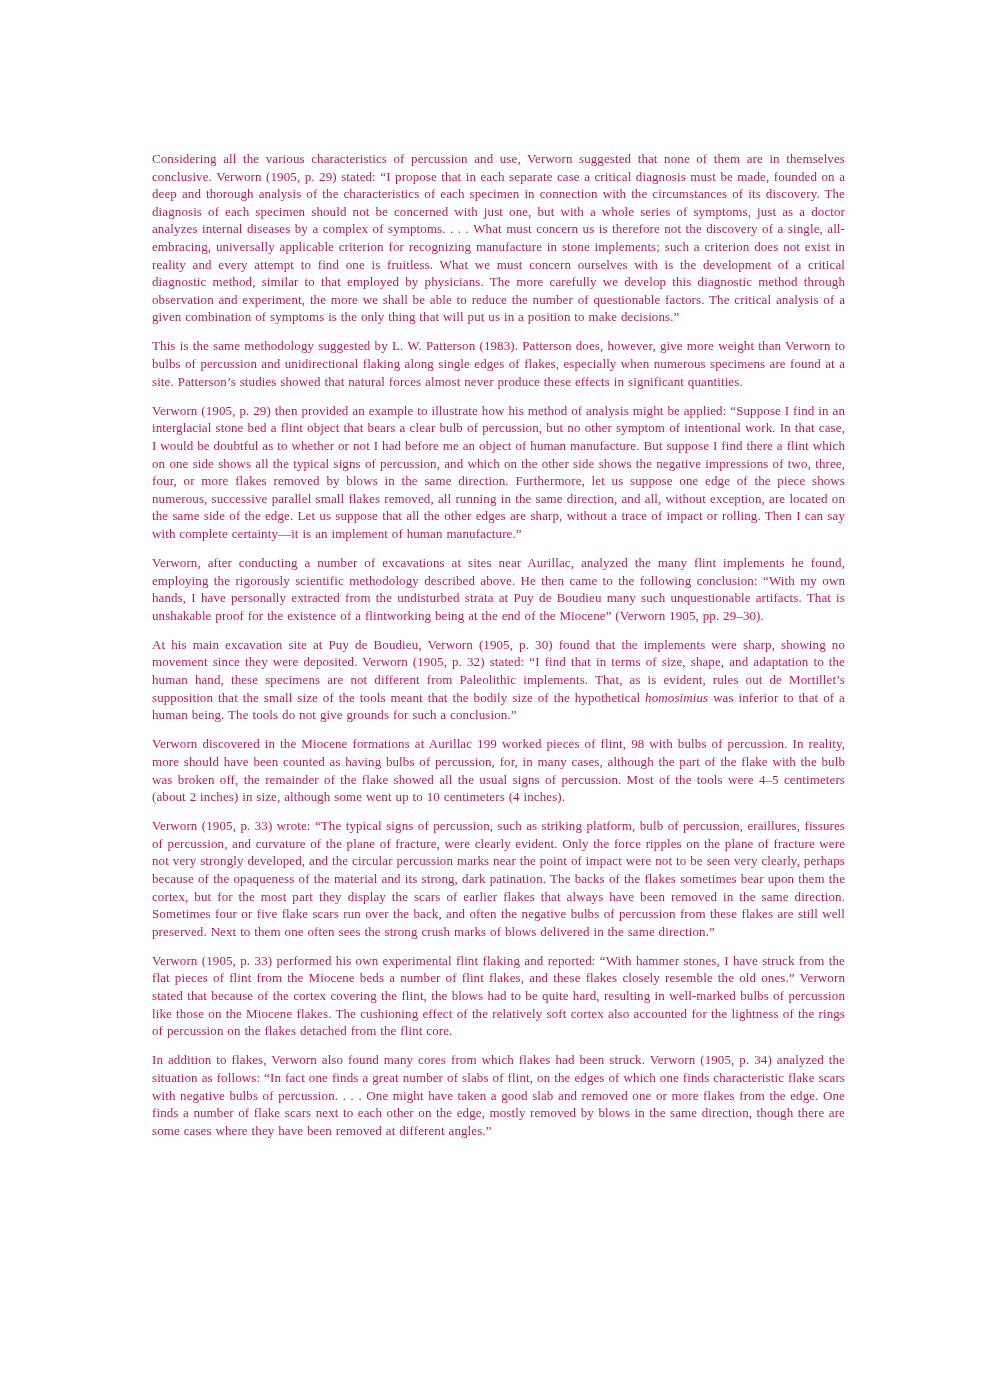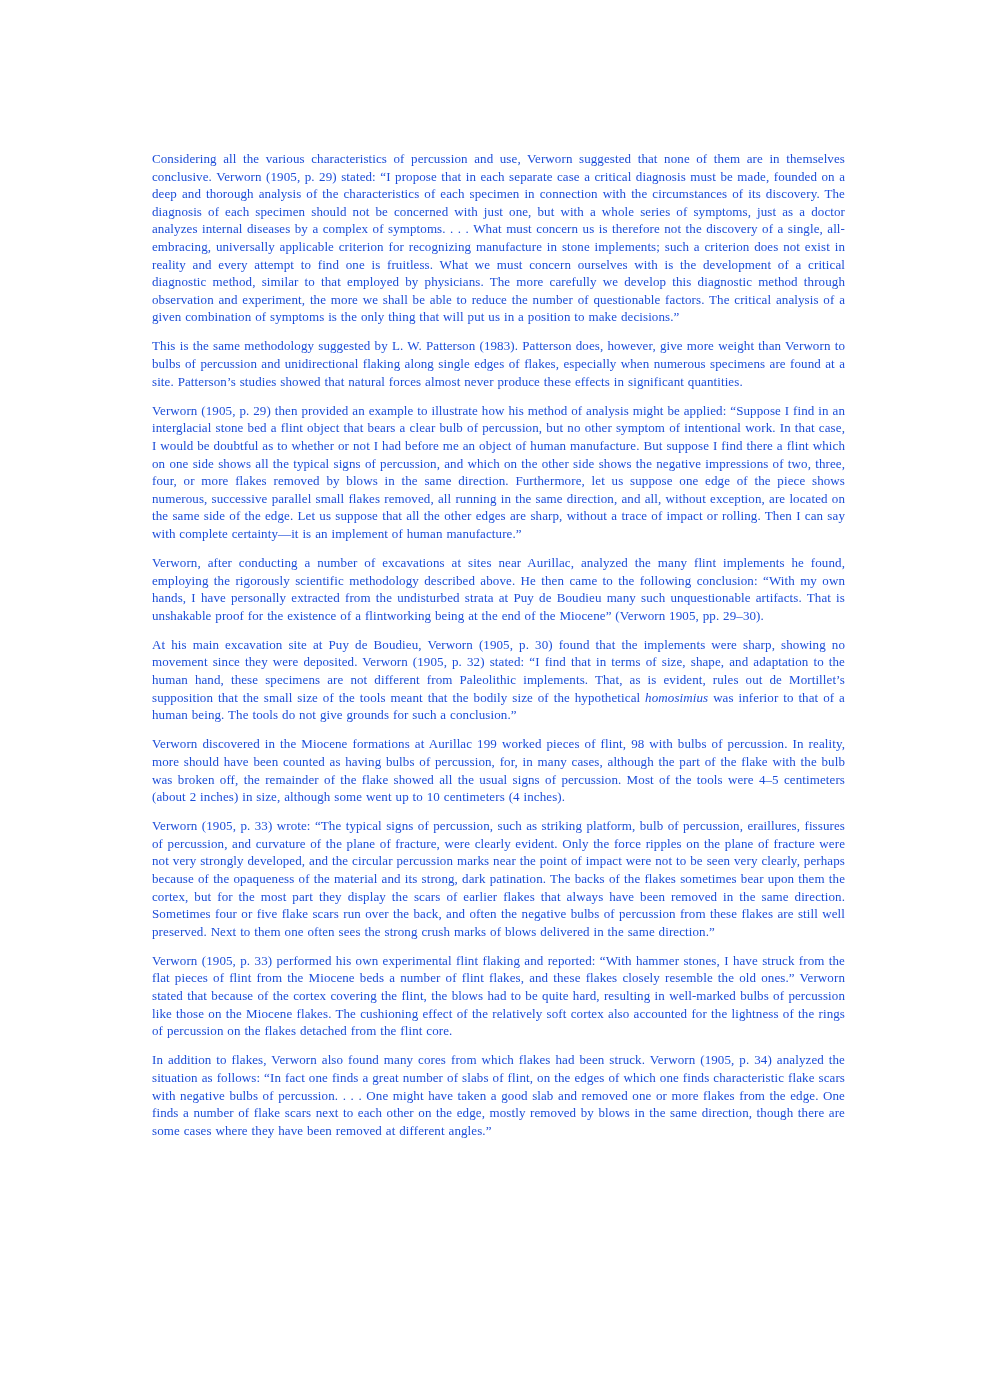--- a/index.html
+++ b/index.html
@@ -16,21 +16,21 @@
     box-sizing: border-box;
     width: 1000px;
     height: 1400px;
     background: #ffffff;
     padding: 150px 155px 60px 152px;
   }
   .para {
     font-family: "Liberation Serif", "DejaVu Serif", serif;
     font-size: 13px;
     line-height: 17.6px;
-    color: #1d4ed8;
+    color: #be185d;
     text-align: justify;
     margin: 0 0 11.5px 0;
     letter-spacing: 0.1px;
     word-spacing: 0.5px;
   }
   .para em {
     font-style: italic;
   }
 </style>
 </head>

